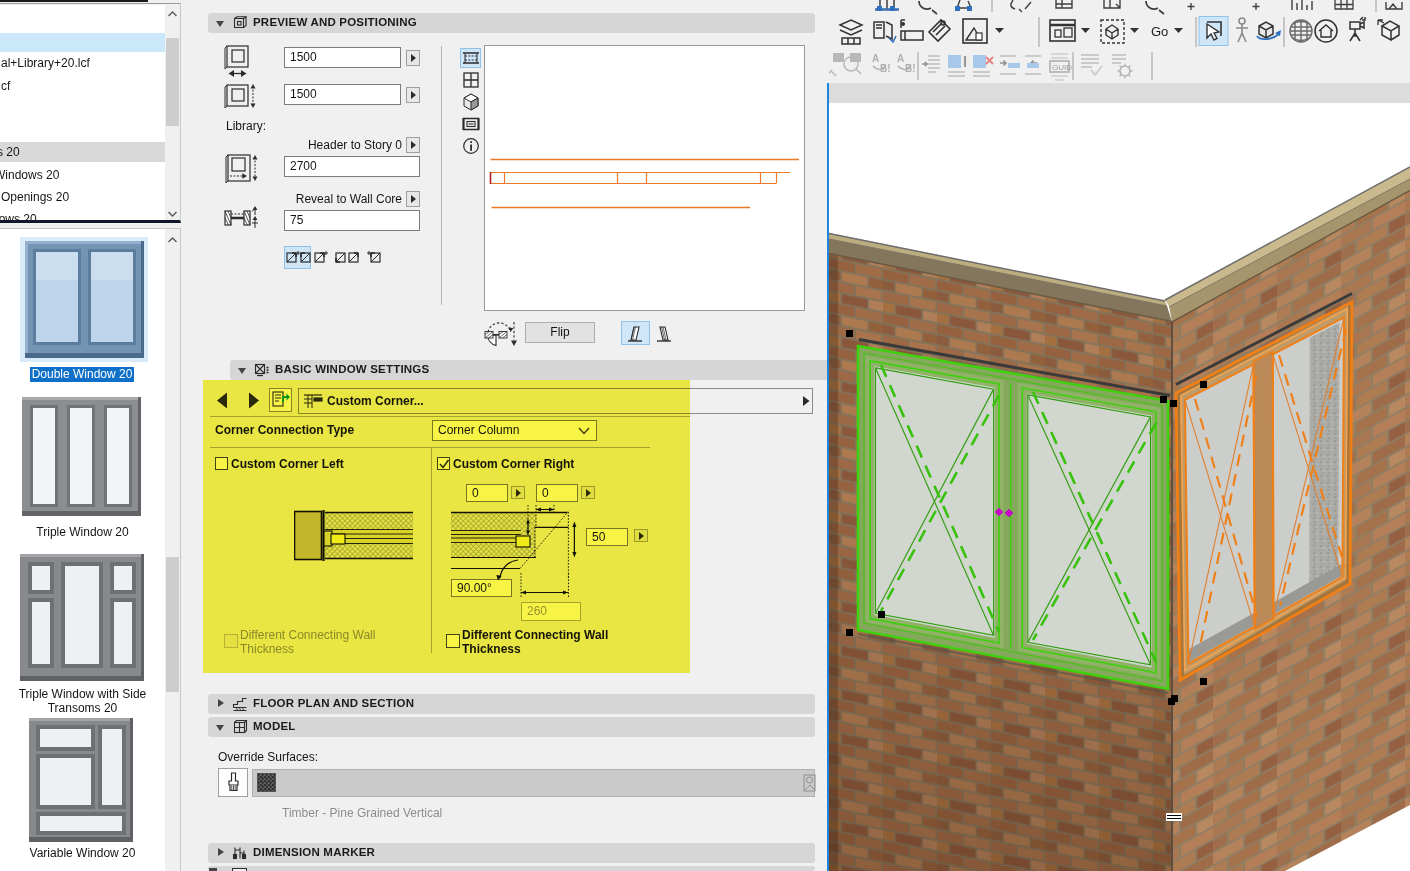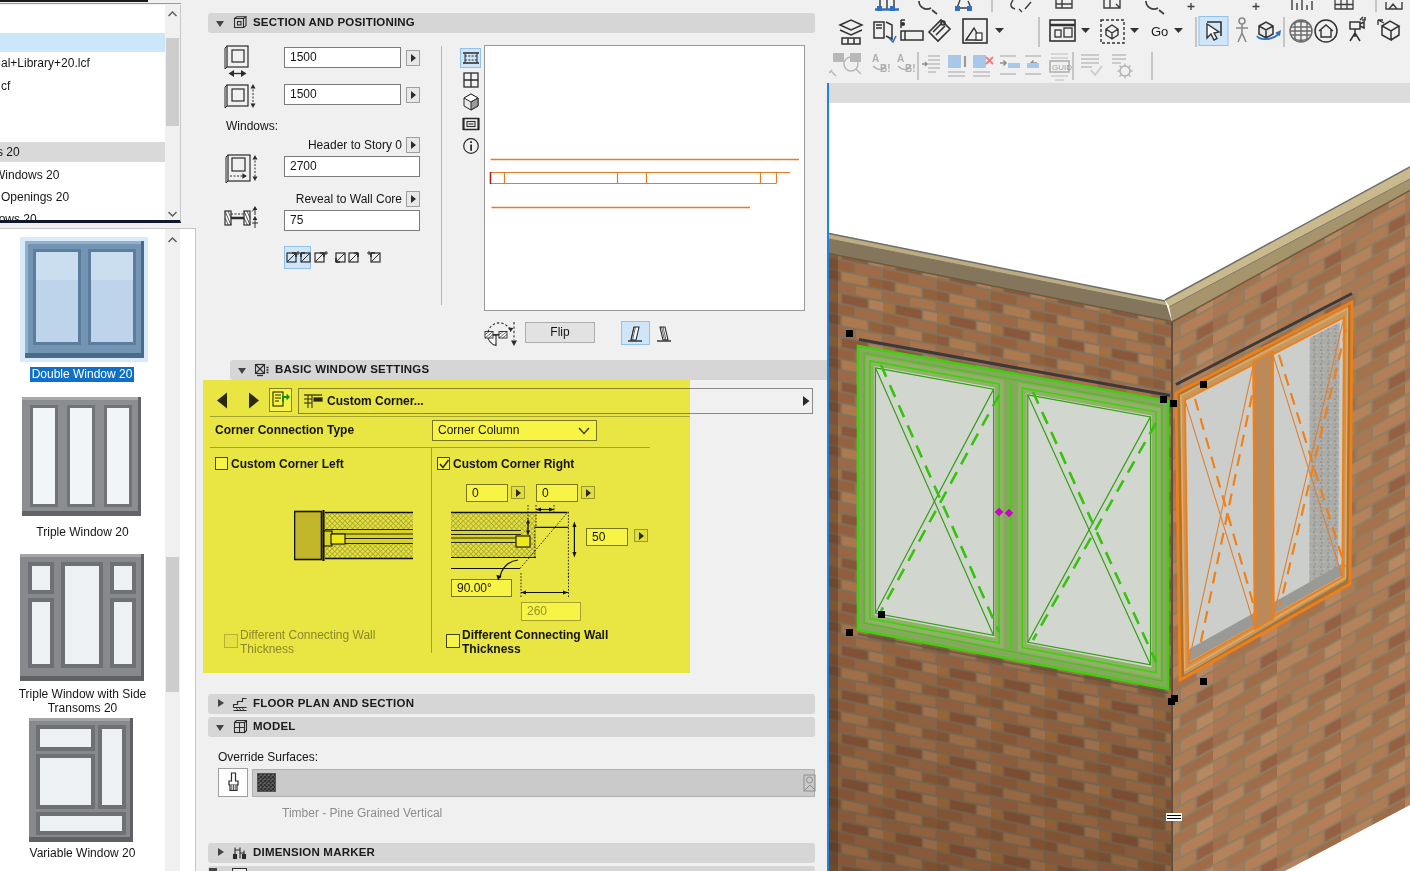--- a/index.html
+++ b/index.html
@@ -46,21 +46,21 @@
   <div class="abs" style="left:165px;top:0;width:15px;height:218px;background:#f0f0f0;"></div>
   <div class="abs" style="left:166px;top:33px;width:13px;height:88px;background:#cdcdcd;"></div>
   <svg class="abs" style="left:165px;top:2px;" width="15" height="15">
         <path d="M3.5 9 L7.5 5 L11.5 9" fill="none" stroke="#5a5a5a" stroke-width="1.4"></path>
       </svg>
   <svg class="abs" style="left:165px;top:202px;" width="15" height="15">
         <path d="M3.5 5 L7.5 9 L11.5 5" fill="none" stroke="#5a5a5a" stroke-width="1.4"></path>
       </svg>
 </div>
 
-<div class="abs" style="left:0;top:228px;width:196px;height:643px;background:#fff;border-right:1px solid #c7c7c7;border-top:1px solid #c7c7c7;box-sizing:border-box;overflow:hidden;" id="thumbbox">
+<div class="abs" style="left:0;top:228px;width:181px;height:643px;background:#fff;border-right:1px solid #c7c7c7;border-top:1px solid #c7c7c7;box-sizing:border-box;overflow:hidden;" id="thumbbox">
 
   <div class="abs" style="left:20px;top:8px;width:128px;height:125px;background:#d9eafa;"></div>
   <svg class="abs" style="left:25px;top:12px;" width="119" height="117">
     <rect x="0" y="0" width="119" height="117" fill="#7494b4"></rect>
     <rect x="0" y="0" width="119" height="3" fill="#93b1cf"></rect>
     <rect x="0" y="0" width="3" height="117" fill="#93b1cf"></rect>
     <rect x="116" y="0" width="3" height="117" fill="#4a6a8c"></rect>
     <rect x="0" y="112" width="119" height="5" fill="#4a6a8c"></rect>
     <rect x="8" y="8" width="48" height="96" fill="#5d7d9f"></rect>
     <rect x="11" y="11" width="42" height="90" fill="#bdd4ea"></rect>
@@ -129,21 +129,21 @@
 <div class="secbar" style="top:13px;">
   <div class="tri-d"></div>
   <svg class="secicon" viewBox="0 0 16 16">
         <g fill="none" stroke="#2b2b2b" stroke-width="1.1">
           <path d="M2.5 3.5 L11.5 3.5 L11.5 12.5 L2.5 12.5 Z"></path>
           <path d="M11.5 3.5 L14 1.8 L14 10.6 L11.5 12.5"></path>
           <path d="M2.5 3.5 L5 1.8 L14 1.8"></path>
           <rect x="5.5" y="6.5" width="3.5" height="3.5"></rect>
         </g>
       </svg>
-  <div class="sectitle">SECTION AND POSITIONING</div>
+  <div class="sectitle">PREVIEW AND POSITIONING</div>
 </div>
 
 <svg class="abs" style="left:224px;top:44px;" width="28" height="34" viewBox="0 0 28 34">
  <g fill="none" stroke="#2b2b2b" stroke-width="1.2">
   <rect x="3" y="2" width="21" height="21" fill="#f0f0f0"></rect>
   <path d="M3 23 L1 25 L1 4 L3 2" stroke-width="1"></path>
   <rect x="8" y="6" width="12" height="12"></rect>
  </g>
  <path d="M7 29.5 L20 29.5" stroke="#2b2b2b" stroke-width="1.3"></path>
  <path d="M4.5 29.5 l5.5 -3.4 v6.8 Z" fill="#2b2b2b"></path>
@@ -158,21 +158,21 @@
   <path d="M3 24 L1 26 L1 5 L3 3" stroke-width="1"></path>
   <rect x="8" y="7" width="12" height="12"></rect>
  </g>
  <g stroke="#2b2b2b" stroke-width="1" stroke-dasharray="2 1.5">
         <path d="M29 4 L29 24"></path>
       </g>
  <path d="M29 2 l-2.5 4.5 h5 Z M29 26 l-2.5 -4.5 h5 Z" fill="#2b2b2b"></path>
 </svg>
 <div class="fld" style="left:284px;top:84px;width:117px;height:21px;">1500</div>
 <div class="spin" style="left:406px;top:87px;"></div>
-<div class="lbl" style="left:226px;top:119px;">Windows:</div>
+<div class="lbl" style="left:226px;top:119px;">Library:</div>
 <div class="lbl" style="left:280px;top:138px;width:122px;text-align:right;">Header to Story 0</div>
 <div class="spin" style="left:406px;top:137px;"></div>
 
 <svg class="abs" style="left:225px;top:152px;" width="34" height="33" viewBox="0 0 34 33">
  <g fill="none" stroke="#2b2b2b" stroke-width="1.2">
   <rect x="3" y="3" width="22" height="26" fill="#f0f0f0"></rect>
   <path d="M3 29 L1 31 L1 5 L3 3" stroke-width="1"></path>
   <rect x="7" y="6" width="13" height="13"></rect>
   <path d="M5 24 L22 24" stroke-dasharray="2 1.5" stroke-width="1"></path>
  </g>

